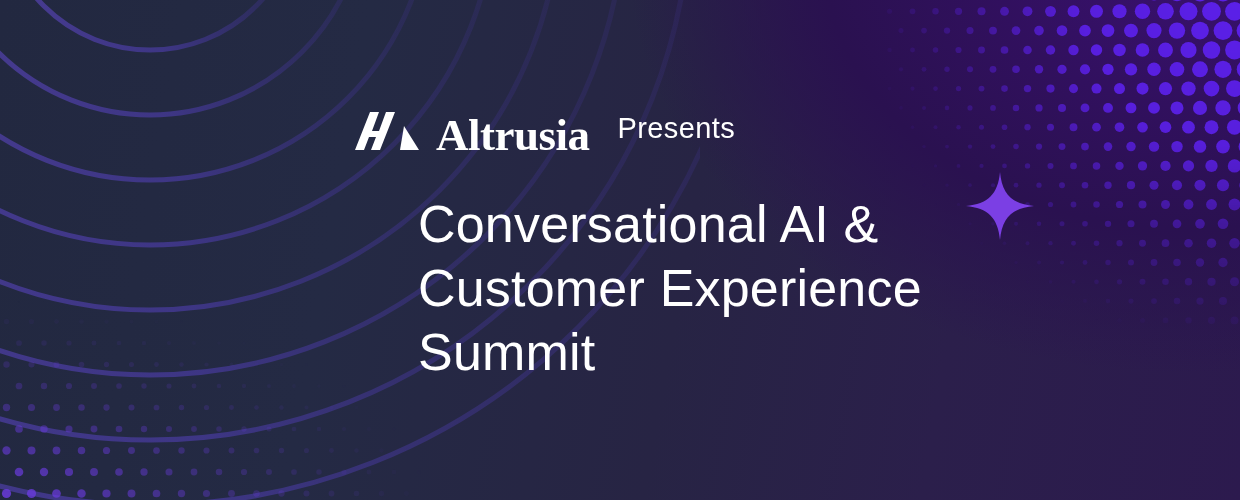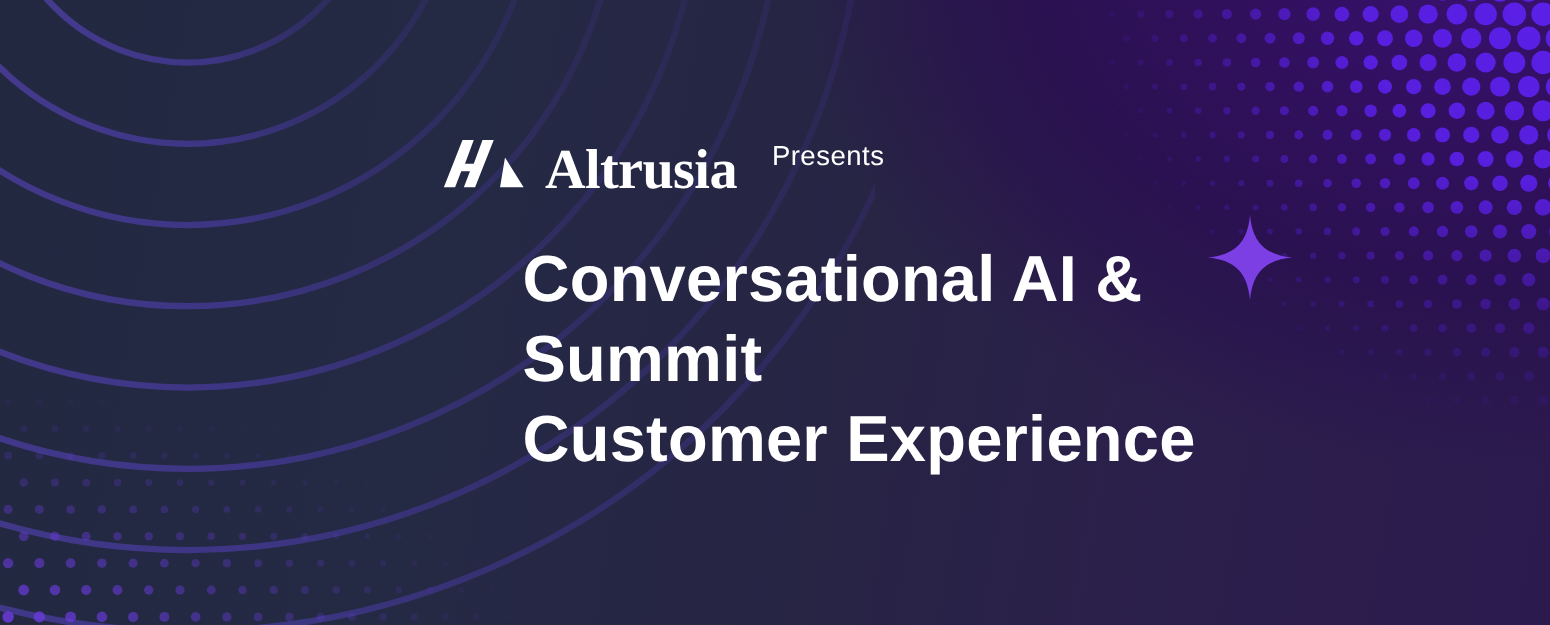--- a/index.html
+++ b/index.html
@@ -46,21 +46,21 @@
     font-weight:700;
     font-size:45px;
     line-height:1;
     letter-spacing:-0.5px;
     color:#ffffff;
     position:relative; top:1px;
   }
   .presents {
     font-family:"Liberation Sans", sans-serif;
     font-weight:400;
-    font-size:22px;
+    font-size:29px;
     line-height:1;
     letter-spacing:0.4px;
     color:#ffffff;
     margin-left:14px;
     position:relative; top:2px;
   }
 
   
   .badge {
     position:absolute;
@@ -68,21 +68,21 @@
     width:200px; height:252px;
   }
   .badge svg { display:block; width:100%; height:100%; overflow:visible; }
 
   
   .headline {
     position:absolute;
     left:418px; top:192px;
     width:680px;
     font-family:"Liberation Sans", sans-serif;
-    font-weight:700;
+    font-weight:400;
     font-size:52px;
     line-height:64px;
     letter-spacing:0.2px;
     color:#ffffff;
   }
   .headline .ln { display:block; white-space:nowrap; }
 
   
   .sparkle {
     position:absolute;
@@ -633,18 +633,18 @@
 
 
     <div class="sparkle">
       <svg viewBox="0 0 68 68" aria-hidden="true">
         <path d="M34 0 C36 22 46 32 68 34 C46 36 36 46 34 68 C32 46 22 36 0 34 C22 32 32 22 34 0 Z" fill="#7B3FE4"></path>
       </svg>
     </div>
 
     <div class="headline">
       <span class="ln">Conversational AI &amp;</span>
+      <span class="ln">Customer Experience</span>
       <span class="ln">Summit</span>
-      <span class="ln">Customer Experience</span>
     </div>
 
   </div>
 </div>
 
 </body></html>

